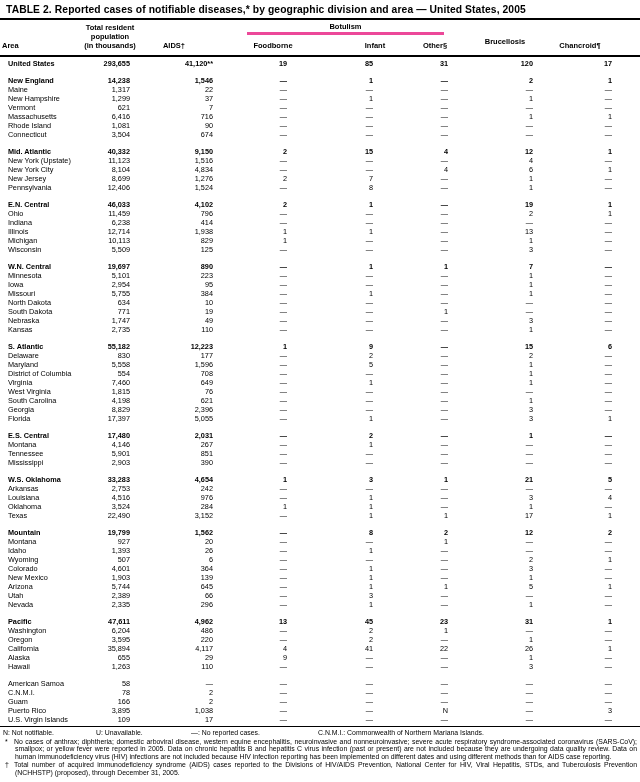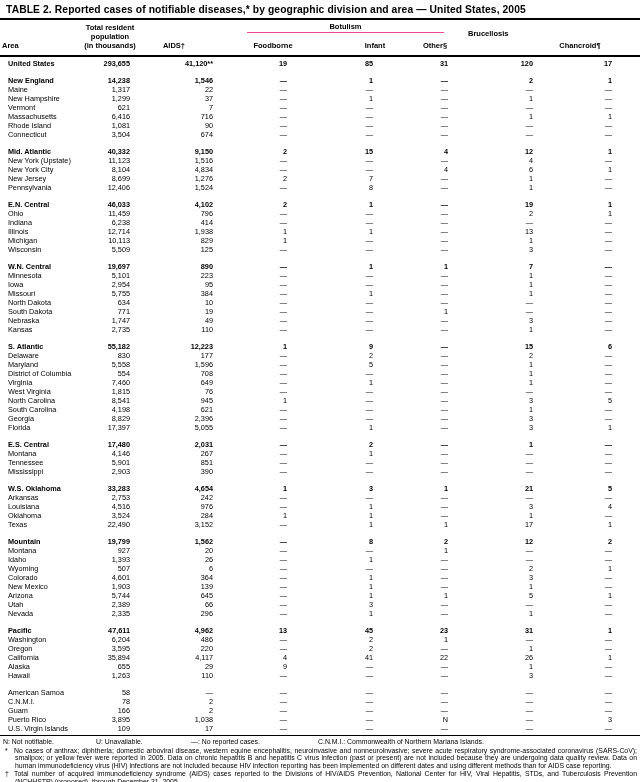--- a/index.html
+++ b/index.html
@@ -9,25 +9,25 @@
   }
   .title{
     padding:4px 4px 0 6px;font-size:10.3px;font-weight:bold;letter-spacing:0.1px;
   }
   .rule-heavy{height:2px;background:#000;margin-top:3px;}
   .thead{position:relative;height:32px;font-size:7.5px;font-weight:bold;}
   .thead .h{position:absolute;white-space:nowrap;}
   .h-area{left:2px;bottom:2px;}
   .h-pop{left:55px;width:110px;bottom:2px;text-align:center;line-height:9px;}
   .h-aids{left:140px;width:68px;bottom:2px;text-align:center;}
-  .h-bot{left:247px;width:197px;top:2px;text-align:center;border-bottom:1px solid #ec4899;padding-bottom:1px;}
+  .h-bot{left:247px;width:197px;top:2px;text-align:center;border-bottom:3px solid #ec4899;padding-bottom:1px;}
   .h-food{left:236px;width:74px;bottom:2px;text-align:center;}
   .h-infant{left:338px;width:74px;bottom:2px;text-align:center;}
   .h-other{left:398px;width:74px;bottom:2px;text-align:center;}
-  .h-bruc{left:468px;width:74px;bottom:14px;text-align:left;}
+  .h-bruc{left:468px;width:74px;bottom:6px;text-align:center;}
   .h-chan{left:543px;width:74px;bottom:2px;text-align:center;}
   table.data{
     border-collapse:collapse;table-layout:fixed;margin-left:8px;width:604px;margin-top:2px;
   }
   table.data td{
     font-size:7.3px;line-height:9px;height:9px;padding:0;white-space:nowrap;
     overflow:hidden;text-align:right;vertical-align:bottom;
   }
   table.data td:first-child{text-align:left;}
   table.data td:nth-child(2){padding-right:8px;}
@@ -403,30 +403,20 @@
           <td>West Virginia</td>
           <td>1,815</td>
           <td>76</td>
           <td>—</td>
           <td>—</td>
           <td>—</td>
           <td>—</td>
           <td>—</td>
         </tr>
         <tr class="">
-          <td>North Carolina</td>
-          <td>8,541</td>
-          <td>945</td>
-          <td>1</td>
-          <td>—</td>
-          <td>—</td>
-          <td>3</td>
-          <td>5</td>
-        </tr>
-        <tr class="">
           <td>South Carolina</td>
           <td>4,198</td>
           <td>621</td>
           <td>—</td>
           <td>—</td>
           <td>—</td>
           <td>1</td>
           <td>—</td>
         </tr>
         <tr class="">

